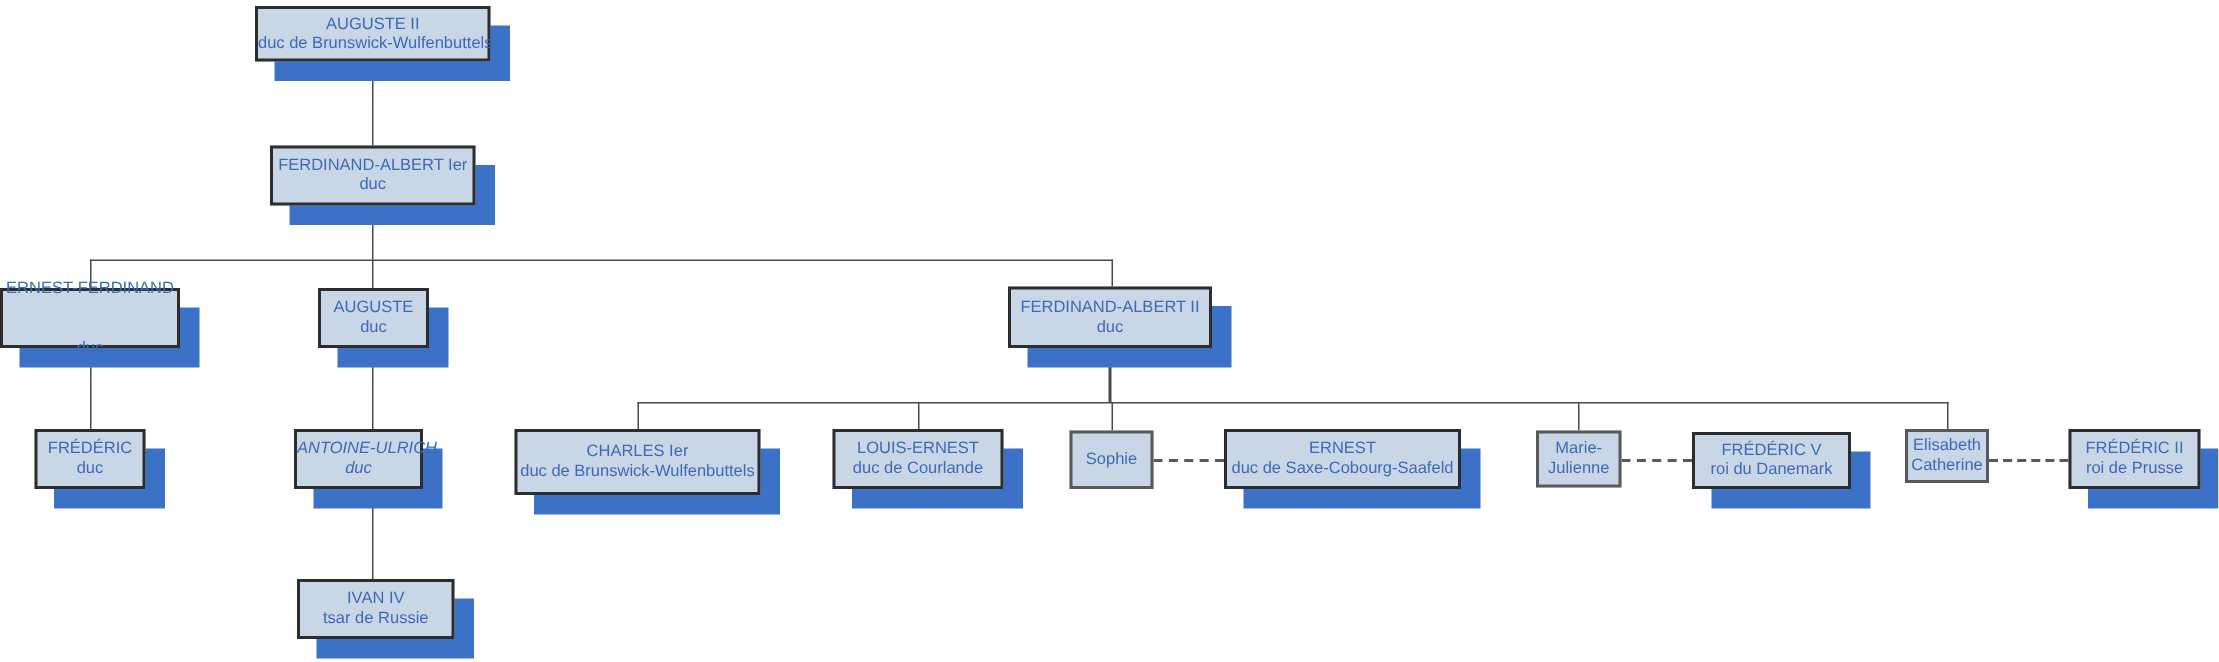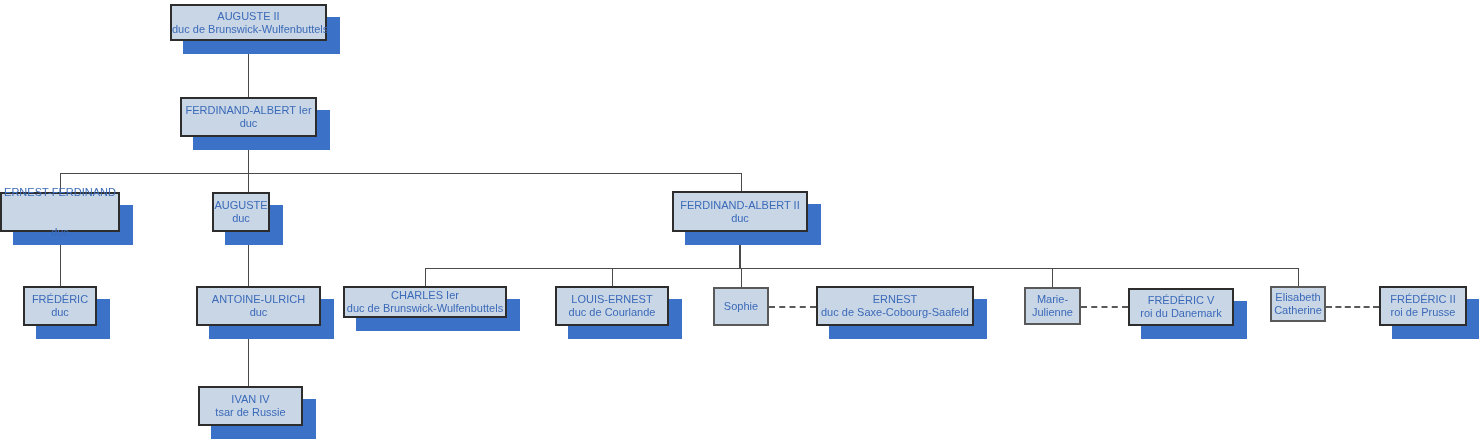--- a/index.html
+++ b/index.html
@@ -73,38 +73,38 @@
 
   <div class="node shadowed" style="left:180px; top:97px; width:137px; height:40px;">
     <div class="nm">FERDINAND-ALBERT Ier</div>
     <div class="sub">duc</div>
   </div>
 
   <div class="node shadowed" style="left:0px; top:192px; width:120px; height:40px;gap:27px;">
     <div class="nm">ERNEST-FERDINAND</div>
     <div class="sub">duc</div>
   </div>
-  <div class="node shadowed" style="left:212px; top:192px; width:58px; height:40px;">
+  <div class="node shadowed" style="left:212px; top:192px; width:74px; height:40px;">
     <div class="nm">AUGUSTE</div>
     <div class="sub">duc</div>
   </div>
   <div class="node shadowed" style="left:672px; top:191px; width:136px; height:41px;">
     <div class="nm">FERDINAND-ALBERT II</div>
     <div class="sub">duc</div>
   </div>
 
   <div class="node shadowed" style="left:23px; top:286px; width:74px; height:40px;">
     <div class="nm">FRÉDÉRIC</div>
     <div class="sub">duc</div>
   </div>
-  <div class="node shadowed" style="left:196px; top:286px; width:125px; height:40px;">
+  <div class="node shadowed" style="left:196px; top:286px; width:86px; height:40px;font-style:italic;">
     <div class="nm">ANTOINE-ULRICH</div>
     <div class="sub">duc</div>
   </div>
-  <div class="node shadowed" style="left:343px; top:286px; width:164px; height:32px;">
+  <div class="node shadowed" style="left:343px; top:286px; width:164px; height:44px;">
     <div class="nm">CHARLES Ier</div>
     <div class="sub">duc de Brunswick-Wulfenbuttels</div>
   </div>
   <div class="node shadowed" style="left:555px; top:286px; width:114px; height:40px;">
     <div class="nm">LOUIS-ERNEST</div>
     <div class="sub">duc de Courlande</div>
   </div>
   <div class="node spouse" style="left:713px; top:287px; width:56px; height:39px;">
     <div class="nm">Sophie</div>
     <div class="sub"></div>

